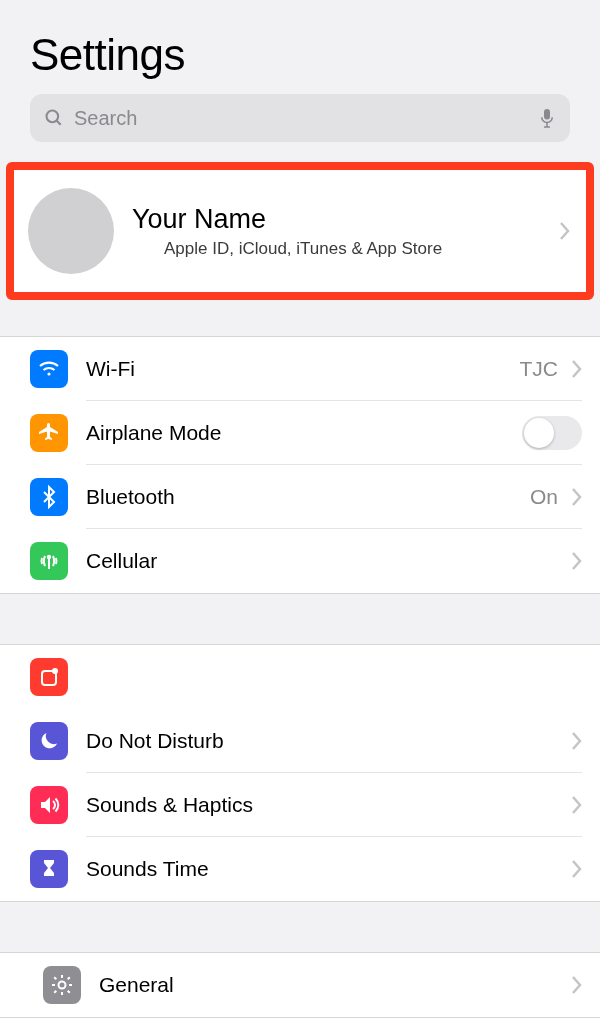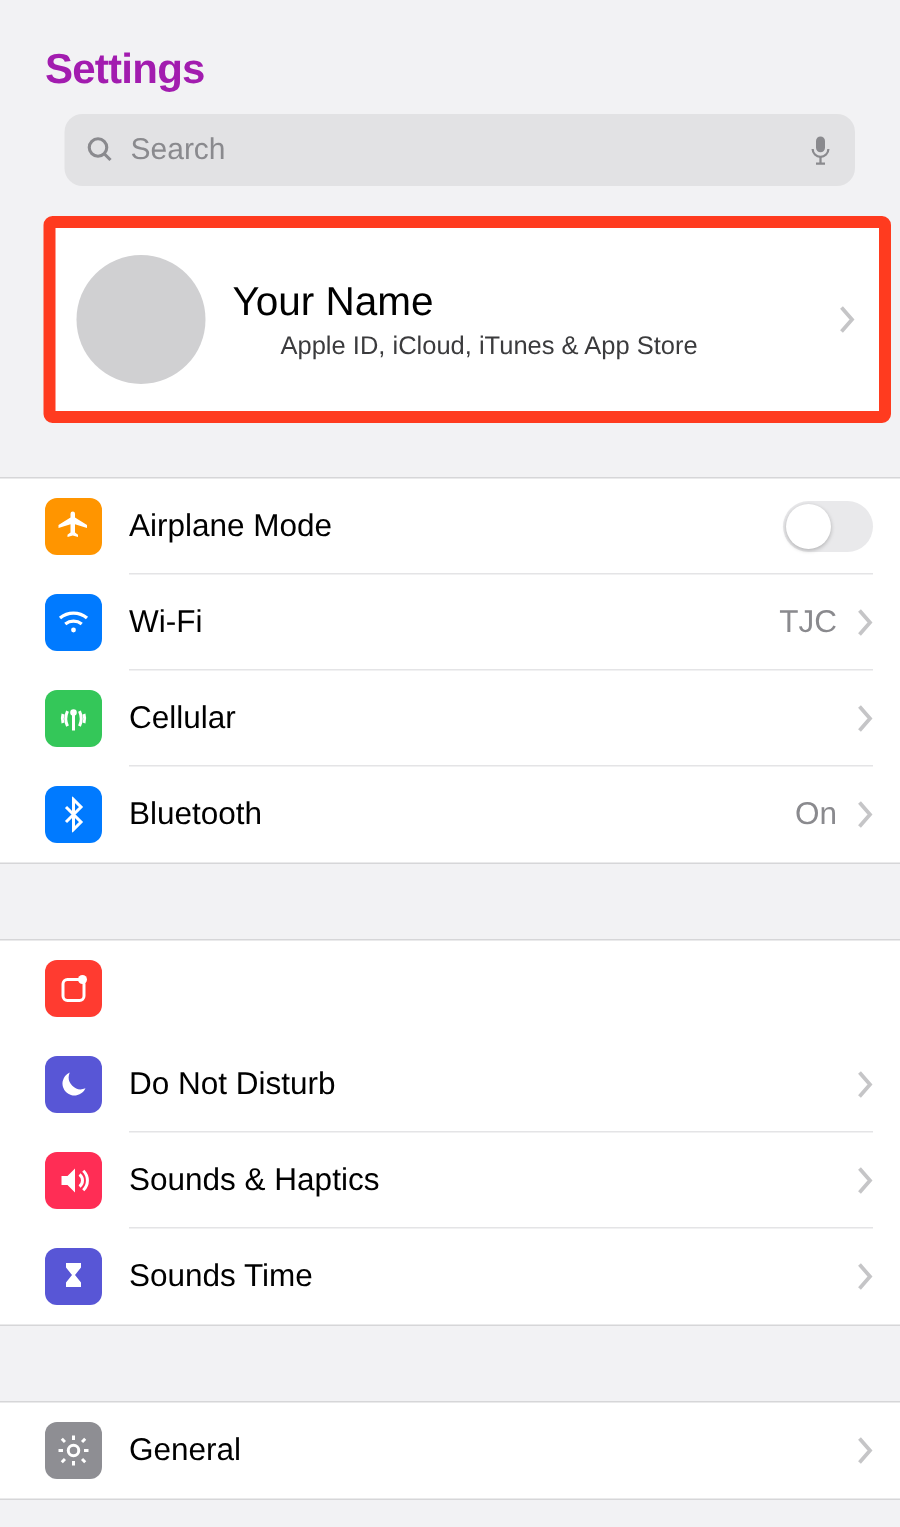--- a/index.html
+++ b/index.html
@@ -7,54 +7,52 @@
       font-family: -apple-system, BlinkMacSystemFont, "Segoe UI", Helvetica, Arial, sans-serif;
       background: #f2f2f4;
       width: 600px;
       height: 1018px;
       overflow: hidden;
     }
     .header {
       padding: 30px 30px 14px;
     }
     .page-title {
-      font-size: 28px;
-      font-weight: 700;
-      color: #a21caf;
+      font-size: 44px;
+      font-weight: 400;
+      color: #000000;
       letter-spacing: -0.5px;
     }
     .search-wrap {
       padding: 0 30px 20px;
     }
     .search-bar {
       background: #e2e2e4;
       border-radius: 12px;
       height: 48px;
       display: flex;
       align-items: center;
       padding: 0 14px;
       gap: 10px;
-      margin-left: 13px;
     }
     .search-icon svg { width: 20px; height: 20px; display: block; }
     .search-input {
       flex: 1;
       border: none;
       background: transparent;
       font-size: 20px;
       color: #8a8a8e;
       outline: none;
     }
     .search-input::placeholder { color: #8a8a8e; }
     .mic-icon svg { width: 18px; height: 22px; display: block; }
 
     .account-section {
       margin: 0 0 36px;
       position: relative;
-      padding-left: 23px;
     }
     .account-highlight {
       border: 8px solid #ff3b1f;
       border-radius: 6px;
       margin: 0 6px;
       background: #fff;
     }
     .account-row {
       display: flex;
       align-items: center;
@@ -72,21 +70,21 @@
     .account-name { font-size: 27px; color: #000; margin-bottom: 4px; }
     .account-sub { font-size: 17px; color: #3b3b3d; margin-left: 32px; }
     .chevron svg { width: 10px; height: 18px; display: block; }
 
     .section {
       background: #fff;
       border-top: 1px solid #d6d6d8;
       border-bottom: 1px solid #d6d6d8;
       margin-bottom: 50px;
     }
-    .section.last { margin-bottom: 0; }
+    .section.last { margin-bottom: 0; padding-left: 13px; }
     .row {
       display: flex;
       align-items: center;
       min-height: 64px;
       padding: 0 18px 0 30px;
       gap: 18px;
     }
     .row-icon {
       width: 38px;
       height: 38px;
@@ -182,43 +180,59 @@
         <svg viewBox="0 0 10 18" fill="none" stroke="#c5c5c7" stroke-width="2.5">
             <polyline points="1,1 8,9 1,17"></polyline>
           </svg>
       </span>
     </div>
   </div>
 </div>
 
 <div class="section">
   <div class="row">
-    <div class="row-icon ic-orange">
-      <svg viewBox="0 0 24 24" fill="#fff">
-          <path d="M21 13v-2l-8-5V3.5a1.5 1.5 0 0 0-3 0V6l-8 5v2l8-2.5V16l-2 1.5V19l3.5-1 3.5 1v-1.5L13 16v-5.5L21 13z"></path>
-        </svg>
-    </div>
-    <div class="row-inner">
-      <span class="row-label">Airplane Mode</span>
-      <div class="toggle">
-        <div class="toggle-knob"></div>
-      </div>
-    </div>
-  </div>
-  <div class="row">
     <div class="row-icon ic-blue">
       <svg viewBox="0 0 24 24" fill="none" stroke="#fff" stroke-width="2.2">
           <path d="M3 9a14 14 0 0 1 18 0"></path>
           <path d="M6.5 13a9 9 0 0 1 11 0"></path>
           <circle cx="12" cy="17" r="1.6" fill="#fff" stroke="none"></circle>
         </svg>
     </div>
     <div class="row-inner">
       <span class="row-label">Wi-Fi</span>
       <span class="row-value">TJC</span>
+      <span class="chevron">
+        <svg viewBox="0 0 10 18" fill="none" stroke="#c5c5c7" stroke-width="2.5">
+            <polyline points="1,1 8,9 1,17"></polyline>
+          </svg>
+      </span>
+    </div>
+  </div>
+  <div class="row">
+    <div class="row-icon ic-orange">
+      <svg viewBox="0 0 24 24" fill="#fff">
+          <path d="M21 13v-2l-8-5V3.5a1.5 1.5 0 0 0-3 0V6l-8 5v2l8-2.5V16l-2 1.5V19l3.5-1 3.5 1v-1.5L13 16v-5.5L21 13z"></path>
+        </svg>
+    </div>
+    <div class="row-inner">
+      <span class="row-label">Airplane Mode</span>
+      <div class="toggle">
+        <div class="toggle-knob"></div>
+      </div>
+    </div>
+  </div>
+  <div class="row">
+    <div class="row-icon ic-bt">
+      <svg viewBox="0 0 24 24" fill="none" stroke="#fff" stroke-width="2">
+          <path d="M7 7l10 10-5 5V2l5 5L7 17"></path>
+        </svg>
+    </div>
+    <div class="row-inner">
+      <span class="row-label">Bluetooth</span>
+      <span class="row-value">On</span>
       <span class="chevron">
         <svg viewBox="0 0 10 18" fill="none" stroke="#c5c5c7" stroke-width="2.5">
             <polyline points="1,1 8,9 1,17"></polyline>
           </svg>
       </span>
     </div>
   </div>
   <div class="row">
     <div class="row-icon ic-green">
       <svg viewBox="0 0 24 24" fill="none" stroke="#fff" stroke-width="2">
@@ -232,36 +246,20 @@
     </div>
     <div class="row-inner">
       <span class="row-label">Cellular</span>
       <span class="chevron">
         <svg viewBox="0 0 10 18" fill="none" stroke="#c5c5c7" stroke-width="2.5">
             <polyline points="1,1 8,9 1,17"></polyline>
           </svg>
       </span>
     </div>
   </div>
-  <div class="row">
-    <div class="row-icon ic-bt">
-      <svg viewBox="0 0 24 24" fill="none" stroke="#fff" stroke-width="2">
-          <path d="M7 7l10 10-5 5V2l5 5L7 17"></path>
-        </svg>
-    </div>
-    <div class="row-inner">
-      <span class="row-label">Bluetooth</span>
-      <span class="row-value">On</span>
-      <span class="chevron">
-        <svg viewBox="0 0 10 18" fill="none" stroke="#c5c5c7" stroke-width="2.5">
-            <polyline points="1,1 8,9 1,17"></polyline>
-          </svg>
-      </span>
-    </div>
-  </div>
 </div>
 
 <div class="section">
   <div class="row">
     <div class="row-icon ic-red">
       <svg viewBox="0 0 24 24" fill="none" stroke="#fff" stroke-width="2">
           <rect x="5" y="6" width="14" height="14" rx="3"></rect>
           <circle cx="18" cy="6" r="3" fill="#fff" stroke="none"></circle>
         </svg>
     </div>

